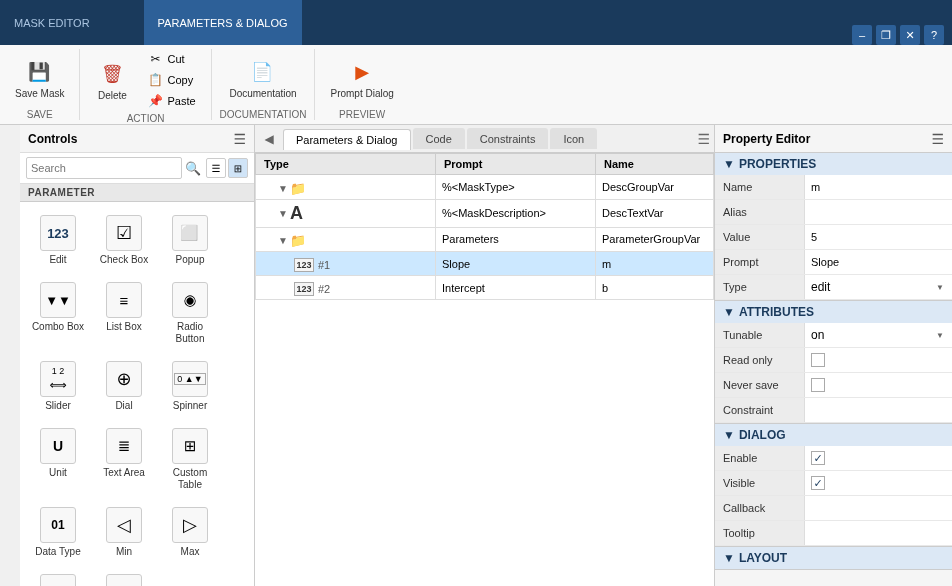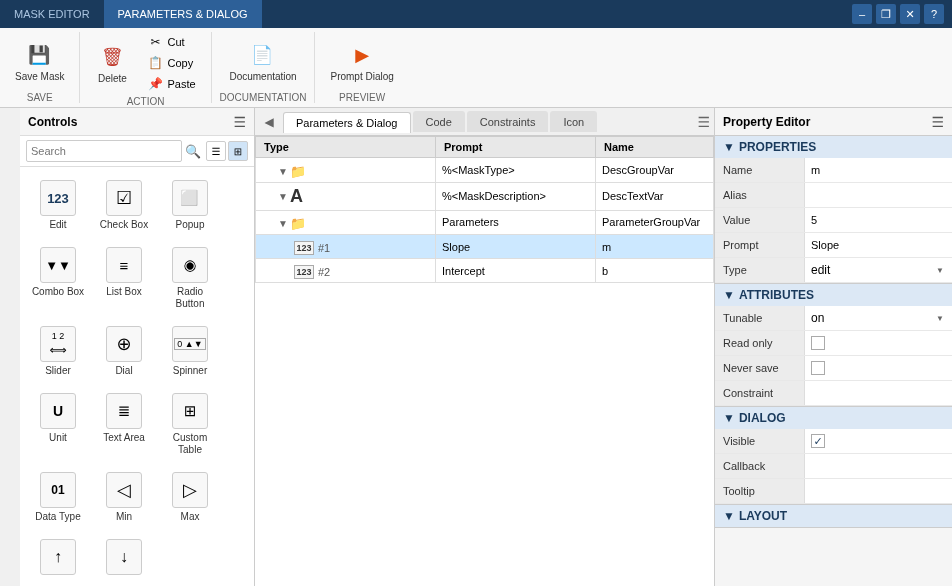--- a/index.html
+++ b/index.html
@@ -1,23 +1,24 @@
 <!DOCTYPE html>
 <html><head>
   <meta charset="utf-8">
   <style>
     * { box-sizing: border-box; margin: 0; padding: 0; font-family: 'Segoe UI', Arial, sans-serif; font-size: 12px; }
     body { width: 952px; height: 586px; overflow: hidden; background: #f0f0f0; }
 
     
     .title-bar {
       display: flex;
-      height: 28px;
+      height: 45px;
       background: #1a3a5c;
-      align-items: center;
+      align-items: flex-end;
+      gap: 40px;
     }
     .title-tab {
       padding: 0 14px;
       height: 100%;
       display: flex;
       align-items: center;
       color: #aac4e0;
       font-size: 11px;
       cursor: pointer;
     }
@@ -495,20 +496,21 @@
       <button class="controls-menu-btn">☰</button>
     </div>
     <div class="search-bar">
       <input class="search-input" type="text" placeholder="Search" style="">
       <span style="font-size:13px;color:#666;">🔍</span>
       <div class="search-view-btns">
         <button class="view-btn">☰</button>
         <button class="view-btn active">⊞</button>
       </div>
     </div>
+    <div class="param-section-label">PARAMETER</div>
     <div class="controls-grid">
 
       <div class="control-item">
         <div class="control-icon" style="font-size:13px;font-weight:bold;color:#1a3a5c;">123</div>
         <span class="control-label">Edit</span>
       </div>
 
       <div class="control-item">
         <div class="control-icon" style="font-size:18px;">☑</div>
         <span class="control-label">Check Box</span>
@@ -759,20 +761,26 @@
             </div>
         </div>
       </div>
 
       <div class="prop-section">
         <div class="prop-section-header">
           <span>▼</span>
           <span>DIALOG</span>
         </div>
         <div class="prop-row">
+          <div class="prop-label">Enable</div>
+          <div class="prop-value">
+            <div class="prop-checkbox checked"></div>
+          </div>
+        </div>
+        <div class="prop-row">
           <div class="prop-label">Visible</div>
           <div class="prop-value">
             <div class="prop-checkbox checked"></div>
           </div>
         </div>
         <div class="prop-row">
           <div class="prop-label">Callback</div>
           <div class="prop-value">
               <input type="text" value="" style="">
             </div>

